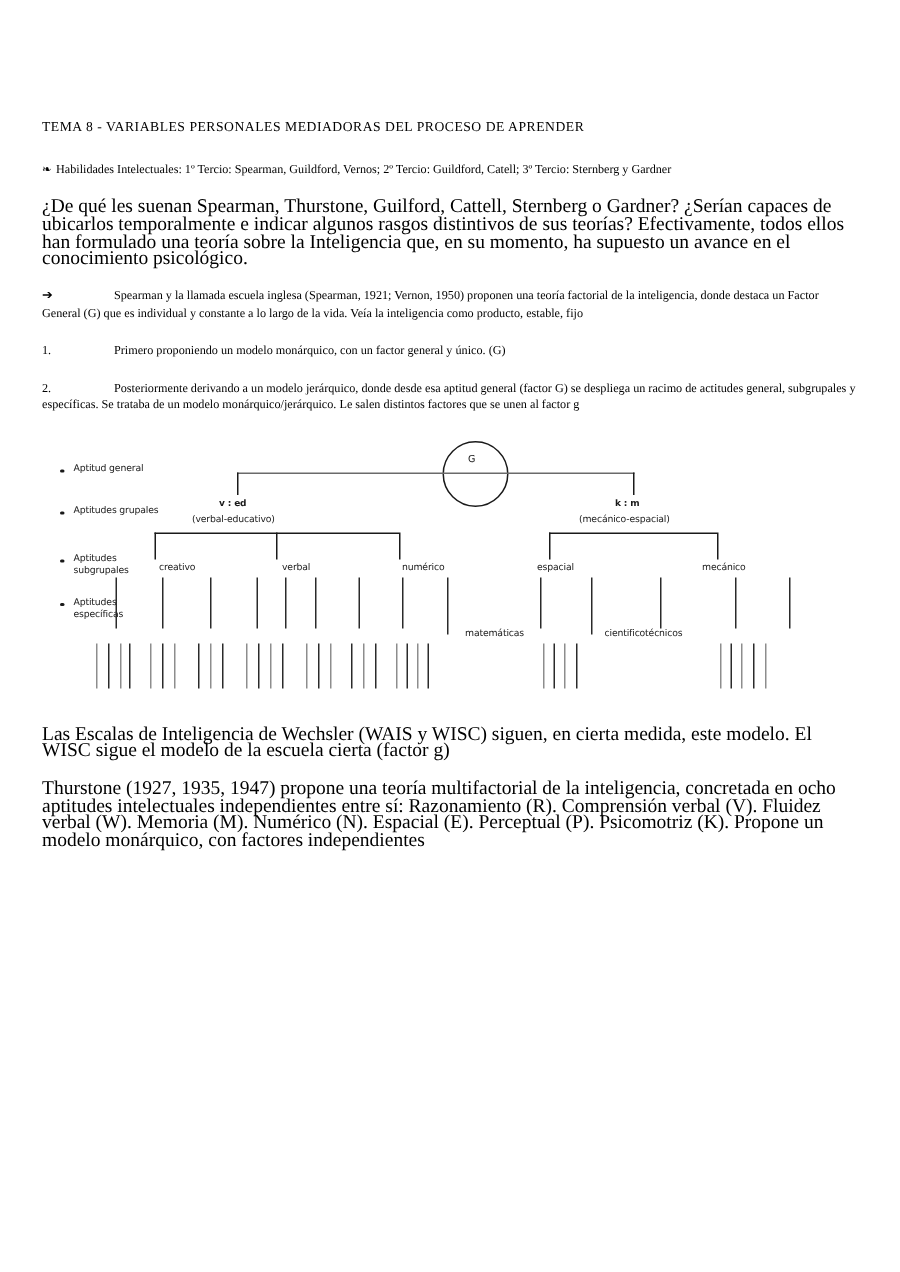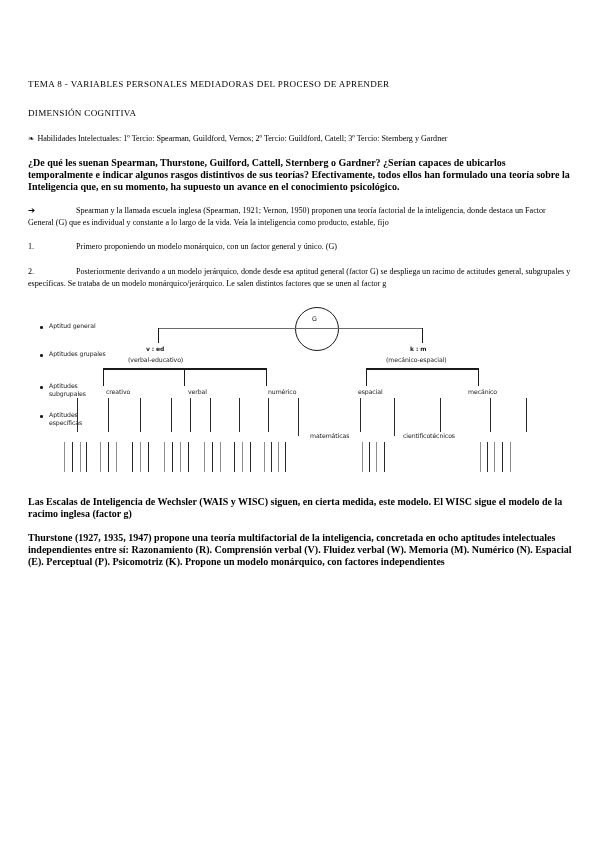--- a/index.html
+++ b/index.html
@@ -42,25 +42,24 @@
     text-align: left;
   }
   .bullet-glyph {
     font-family: "DejaVu Sans", sans-serif;
     font-size: 7.6px;
     margin-right: 3px;
     position: relative;
     top: -0.5px;
   }
   p.body-par {
-    font-size: 10px;
+    font-size: 13px;
     line-height: 11.6px;
     margin: 0 0 13px 0;
     text-align: left;
-    font-weight: bold;
   }
   .arrow-par {
     font-size: 8.15px;
     line-height: 11.6px;
     margin: 0 0 13px 0;
   }
   .arrow-glyph {
     font-family: "DejaVu Sans", sans-serif;
     font-size: 8.6px;
     display: inline-block;
@@ -128,21 +127,20 @@
   }
   .tick.light { background: #8d8d8d; }
 </style>
 </head>
 <body>
 
 <div class="page">
 
   <div class="doc-title">TEMA 8 - VARIABLES PERSONALES MEDIADORAS DEL PROCESO DE APRENDER</div>
 
-  <div class="section-heading">DIMENSIÓN COGNITIVA</div>
 
   <div class="bullet-line">
     <span class="bullet-glyph">❧</span><span>Habilidades Intelectuales: 1º Tercio: Spearman, Guildford, Vernos; 2º Tercio: Guildford, Catell; 3º Tercio: Sternberg y Gardner</span>
   </div>
 
   <p class="body-par">¿De qué les suenan Spearman, Thurstone, Guilford, Cattell, Sternberg o Gardner? ¿Serían capaces de ubicarlos temporalmente e indicar algunos rasgos distintivos de sus teorías? Efectivamente, todos ellos han formulado una teoría sobre la Inteligencia que, en su momento, ha supuesto un avance en el conocimiento psicológico.</p>
 
 
   <div class="arrow-par">
     <span class="arrow-glyph">➔</span><span>Spearman y la llamada escuela inglesa (Spearman, 1921; Vernon, 1950) proponen una teoría factorial de la inteligencia, donde destaca un Factor General (G) que es individual y constante a lo largo de la vida. Veía la inteligencia como producto, estable, fijo</span>
@@ -256,18 +254,18 @@
     <div class="tick" style="left:356px; top:140px; height:30px;"></div>
 
     <div class="tick light" style="left:452px; top:140px; height:30px;"></div>
     <div class="tick" style="left:459px; top:140px; height:30px;"></div>
     <div class="tick light" style="left:466px; top:140px; height:30px;"></div>
     <div class="tick" style="left:474px; top:140px; height:30px;"></div>
     <div class="tick light" style="left:482px; top:140px; height:30px;"></div>
 
   </div>
 
-  <p class="body-par">Las Escalas de Inteligencia de Wechsler (WAIS y WISC) siguen, en cierta medida, este modelo. El WISC sigue el modelo de la racimo inglesa (factor g)</p>
+  <p class="body-par">Las Escalas de Inteligencia de Wechsler (WAIS y WISC) siguen, en cierta medida, este modelo. El WISC sigue el modelo de la escuela cierta (factor g)</p>
 
   <p class="body-par">Thurstone (1927, 1935, 1947) propone una teoría multifactorial de la inteligencia, concretada en ocho aptitudes intelectuales independientes entre sí: Razonamiento (R). Comprensión verbal (V). Fluidez verbal (W). Memoria (M). Numérico (N). Espacial (E). Perceptual (P). Psicomotriz (K). Propone un modelo monárquico, con factores independientes</p>
 
 
 </div>
 
 </body></html>

